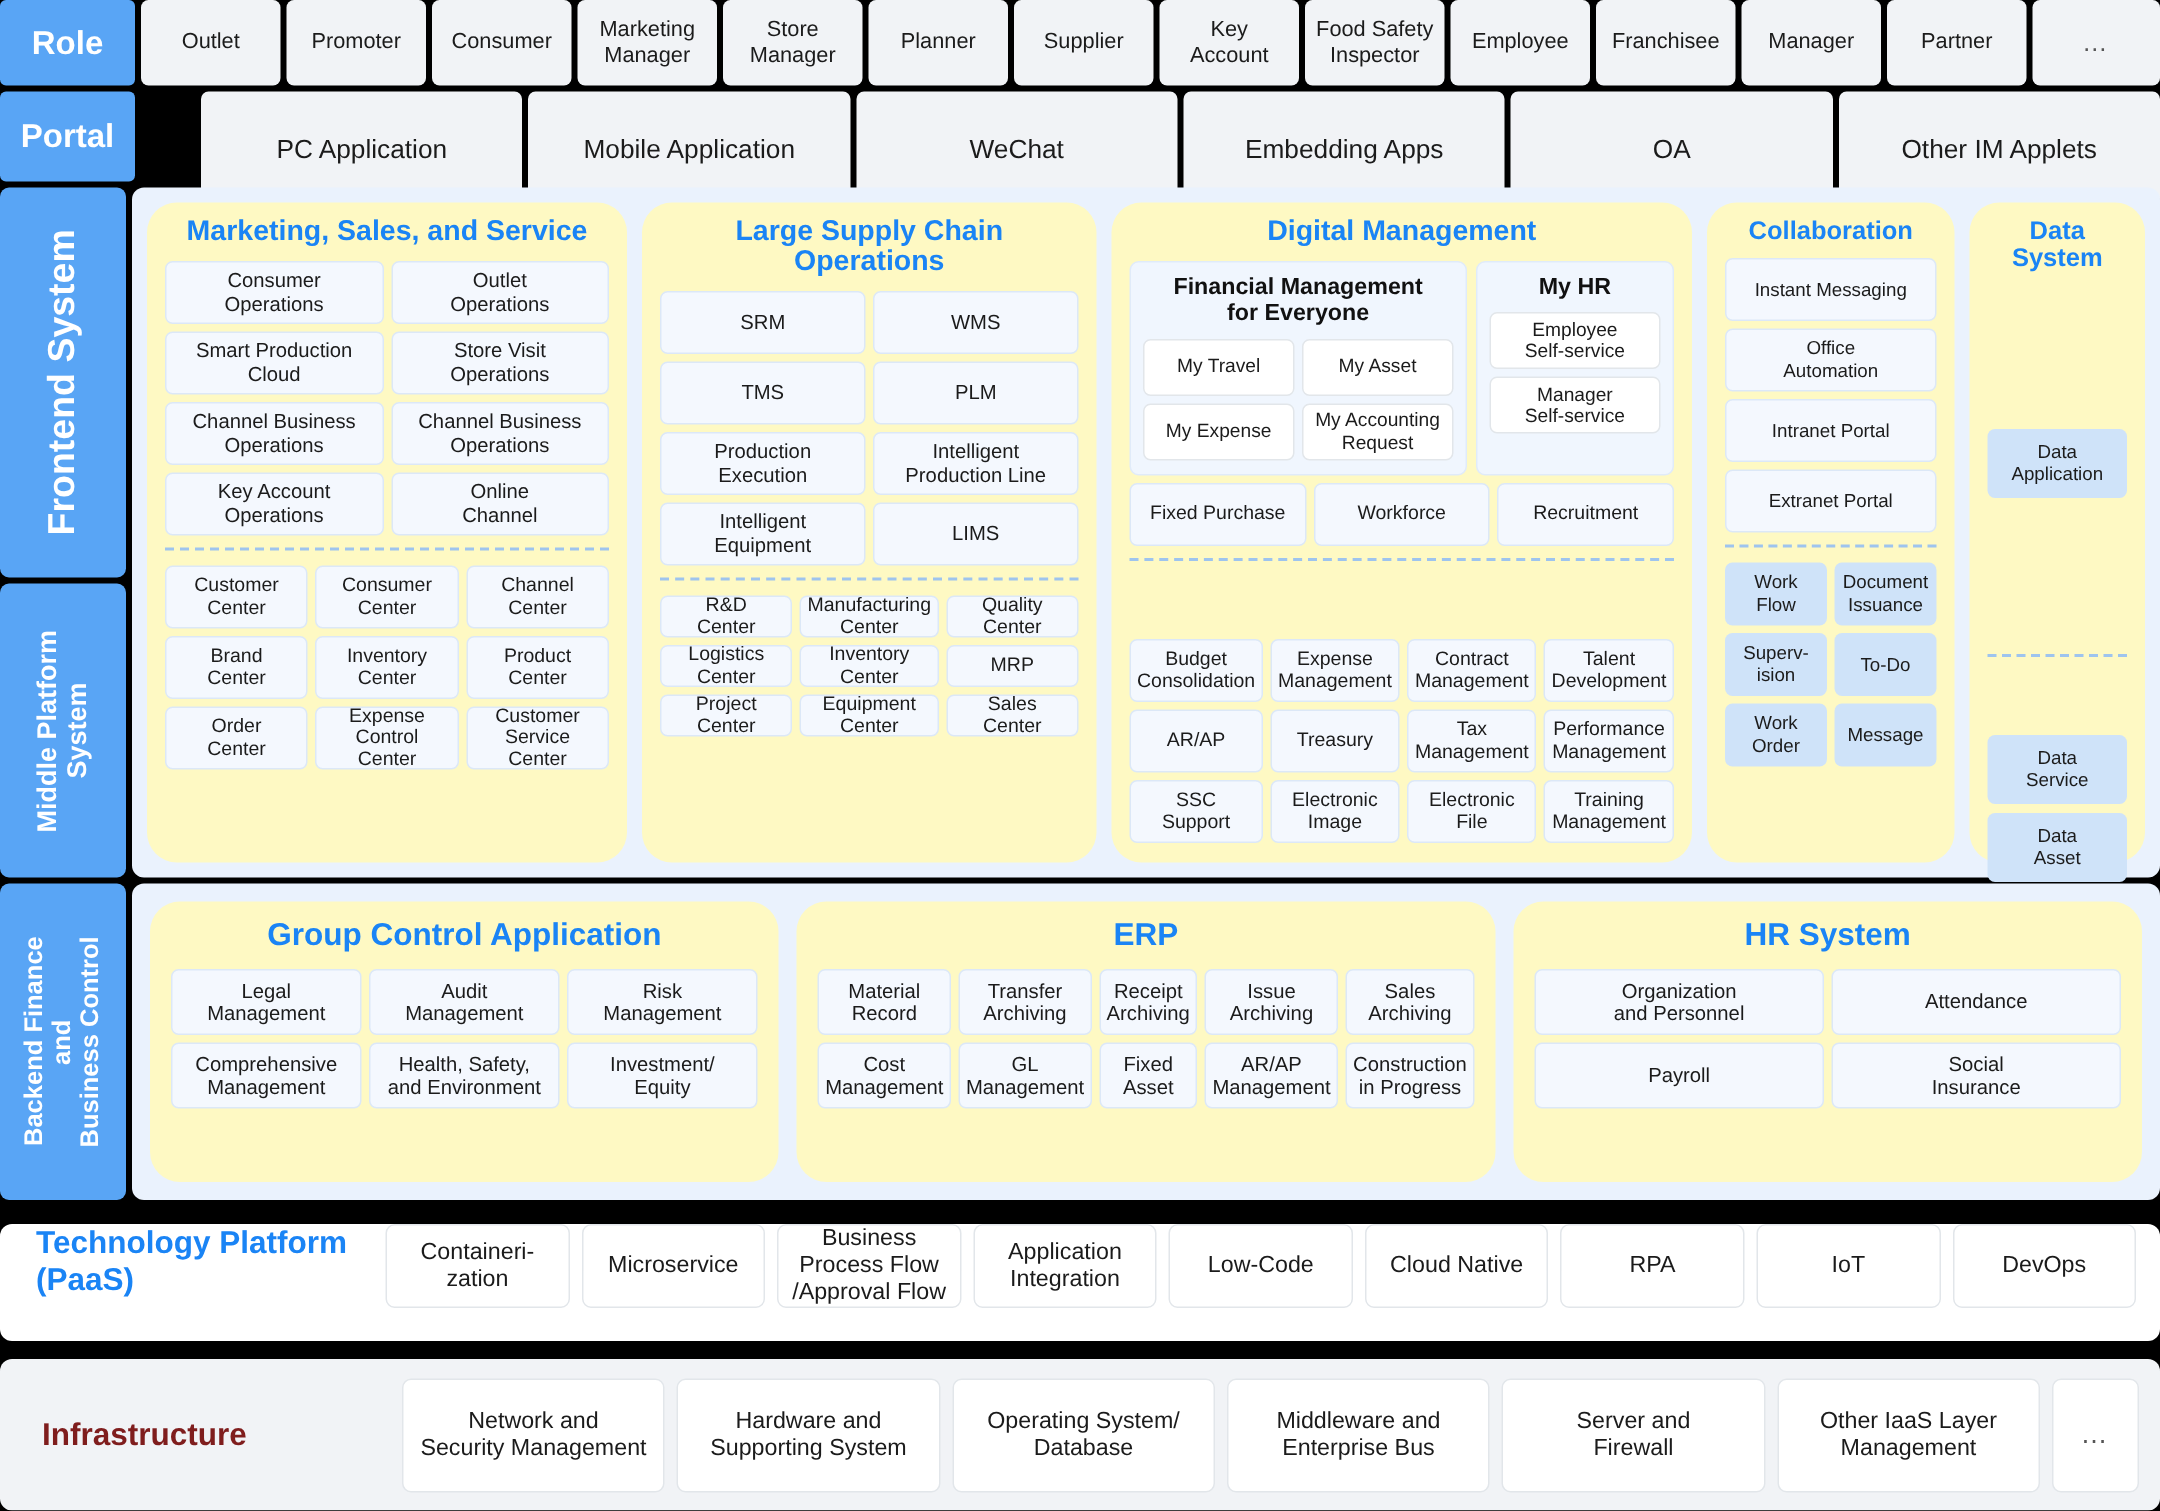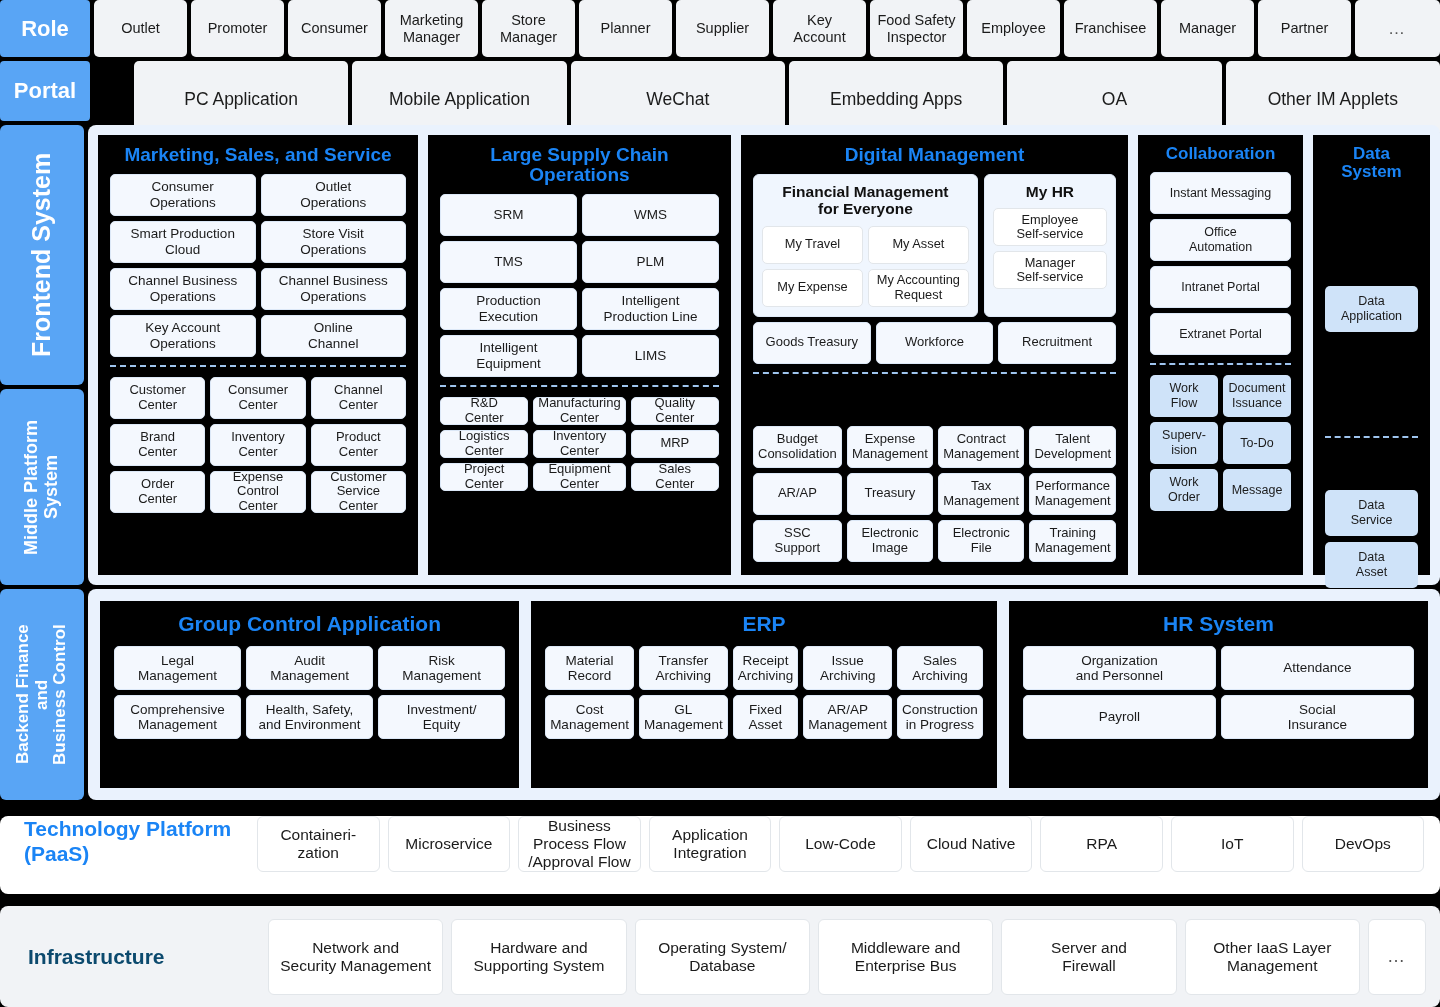--- a/index.html
+++ b/index.html
@@ -54,21 +54,21 @@
   .vlabel.backend  { height:211px; font-size:17px; }
 
   .body-col { flex:1; display:flex; flex-direction:column; gap:4px; }
 
   
   .upper-box {
     height:460px; background:#eaf2fd; border-radius:8px;
     padding:10px; display:flex; gap:10px;
   }
   .panel {
-    background:#000000; border-radius:0; padding:10px 12px 10px;
+    background:#fef9c3; border-radius:20px; padding:10px 12px 10px;
     display:flex; flex-direction:column;
   }
   .panel-title {
     color:#1a84f5; font-weight:bold; text-align:center;
     margin-bottom:9px; line-height:1.05;
   }
   .fe-part { flex: 0 0 auto; }
   .divider {
     border-top: 2px dashed #9ec4ee;
     margin: 8px 0 10px;
@@ -149,21 +149,21 @@
   .paas-title { color:#1a84f5; font-weight:bold; font-size:21px; width:225px; line-height:1.2; }
   .paas-items { flex:1; display:flex; gap:8px; height:56px; }
   .paas-items .tile { flex:1 1 0; background:#fff; border-radius:6px; font-size:15.5px; }
 
   
   .infra-row {
     position:absolute; left:0; top:906px; width:1440px; height:101px;
     background:#f1f3f6; border-radius:8px;
     display:flex; align-items:center; padding:0 14px 0 28px; gap:8px;
   }
-  .infra-title { font-weight:bold; font-size:21px; color:#0c4a6e; width:232px; }
+  .infra-title { font-weight:bold; font-size:21px; color:#7f1d1d; width:232px; }
   .infra-items { flex:1; display:flex; gap:8px; height:76px; }
   .infra-items .tile { flex:1 1 0; background:#fff; border-radius:6px; font-size:15.5px; }
   .infra-items .tile.ellipsis { max-width:58px; font-size:18px; letter-spacing:2px; color:#555; }
 </style>
 </head>
 <body>
 
 <div class="page">
 
   <div class="role-row">
@@ -284,21 +284,21 @@
               </div>
               <div class="dm-sub hr">
                 <div class="dm-sub-title">My HR</div>
                 <div class="grid" id="dm-hr" style="grid-template-columns:1fr;">
                     <div class="tile tile-white">Employee<br>Self-service</div>
                     <div class="tile tile-white">Manager<br>Self-service</div>
                   </div>
               </div>
             </div>
             <div class="grid g3 dm-bottom" id="dm-bottom">
-                <div class="tile tile-lite">Goods Treasury</div>
+                <div class="tile tile-lite">Fixed Purchase</div>
                 <div class="tile tile-lite">Workforce</div>
                 <div class="tile tile-lite">Recruitment</div>
               </div>
           </div>
           <div class="divider"></div>
           <div class="mp-part">
             <div class="grid g4" id="dm-mp">
                 <div class="tile tile-lite">Budget<br>Consolidation</div>
                 <div class="tile tile-lite">Expense<br>Management</div>
                 <div class="tile tile-lite">Contract<br>Management</div>

